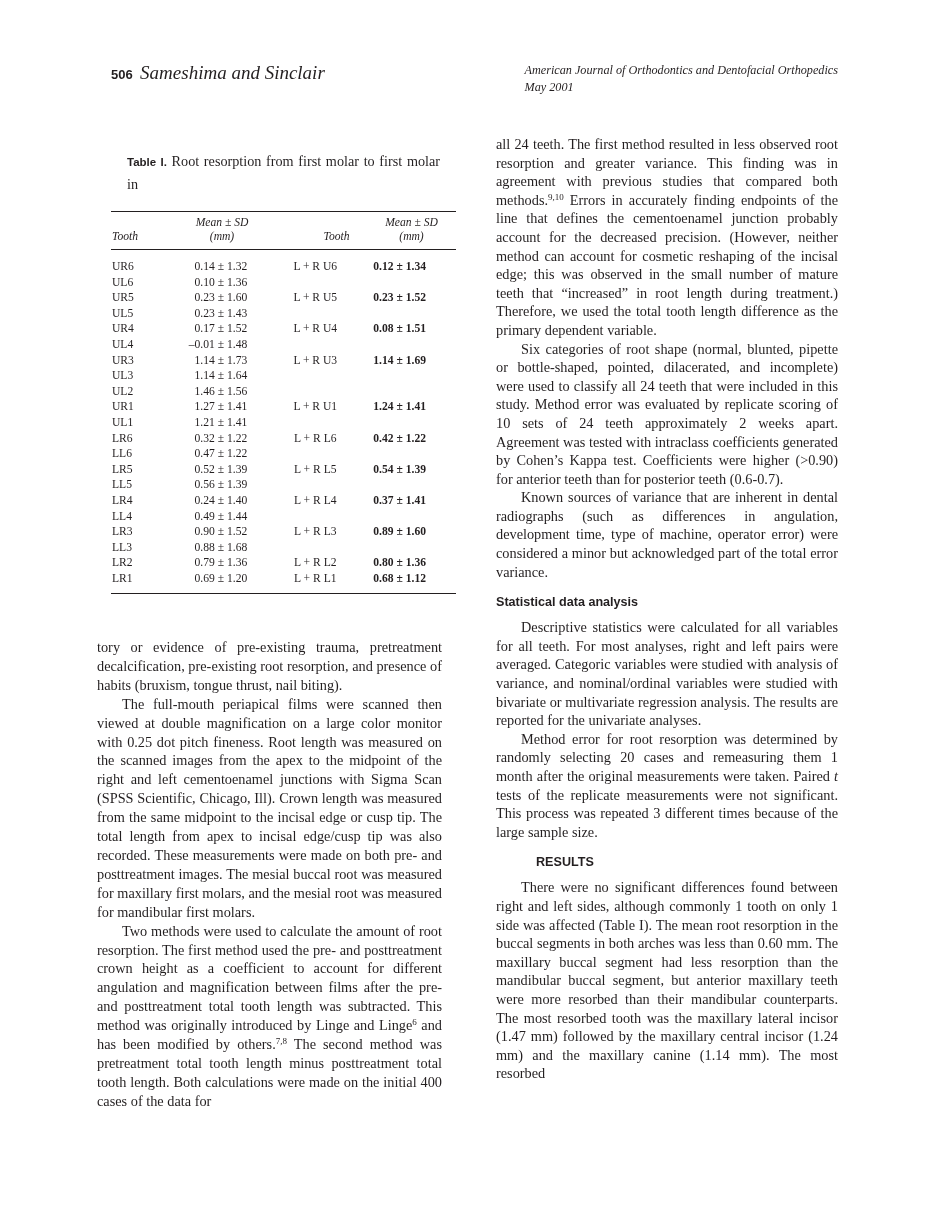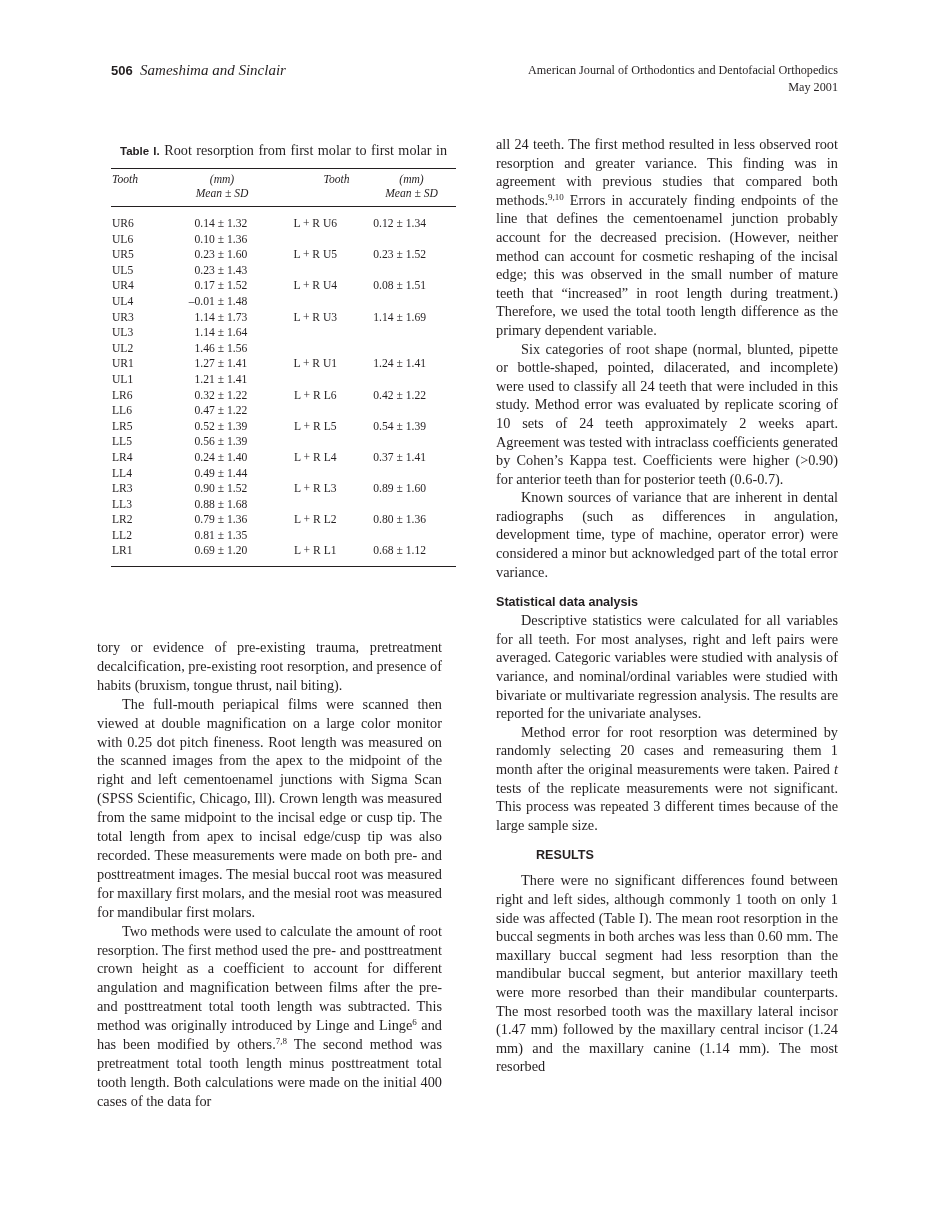--- a/index.html
+++ b/index.html
@@ -1,41 +1,41 @@
 <!DOCTYPE html>
 <html><head>
   <meta charset="utf-8">
   <style>
     html, body { margin: 0; padding: 0; background: #ffffff; }
     body { width: 950px; height: 1230px; position: relative; overflow: hidden; color: #231f20; }
 
     
     .runhead-left { position: absolute; left: 111px; top: 62px; font-size: 13.5px; white-space: nowrap; }
     .runhead-left .folio { font-family: "Liberation Sans", sans-serif; font-weight: bold; font-size: 13px; margin-right: 4px; }
-    .runhead-left .authors { font-family: "Liberation Serif", serif; font-style: italic; font-size: 15px; }
-    .runhead-right { position: absolute; right: 112px; top: 62px; text-align: right; font-family: "Liberation Serif", serif; font-size: 12.2px; line-height: 17px; }
+    .runhead-left .authors { font-family: "Liberation Serif", serif; font-style: italic; font-size: 19px; }
+    .runhead-right { position: absolute; right: 112px; top: 62px; font-family: "Liberation Serif", serif; font-style: italic; font-size: 12.2px; line-height: 17px; }
 
     
     .col { position: absolute; width: 345px; }
     .col-left { left: 97px; }
     .col-right { left: 496px; width: 342px; }
 
     
     .table-block { position: absolute; left: 111px; top: 134px; width: 345px; }
-    .caption { font-family: "Liberation Serif", serif; font-size: 14.2px; line-height: 15px; text-align: justify; text-align-last: justify; margin: 9px; }
+    .caption { font-family: "Liberation Serif", serif; font-size: 14.2px; line-height: 22px; text-align: justify; text-align-last: justify; margin: 16px; }
     .caption .label { font-family: "Liberation Sans", sans-serif; font-weight: bold; font-size: 11.5px; }
     .rule-thin { border-top: 1px solid #231f20; }
     .rule-thick { border-top: 1.6px solid #231f20; }
     table.data { width: 345px; border-collapse: collapse; font-family: "Liberation Serif", serif; font-size: 11.6px; }
     table.data th { font-style: italic; font-weight: normal; line-height: 14px; padding: 0; vertical-align: bottom; }
     table.data td { padding: 0; line-height: 15.6px; height: 15.6px; white-space: nowrap; }
     .c1 { width: 60px; text-align: left; padding-left: 1px !important; }
     .c2 { width: 100px; text-align: right; padding-right: 34px !important; }
     .c3 { width: 73px; text-align: left; padding-left: 2px !important; }
-    .c4 { text-align: center; padding-right: 30px !important; }
+    .c4 { text-align: center; padding-right: 30px !important; font-weight: bold; }
     th.c2 { text-align: center; padding-right: 26px !important; }
     th.c4 { text-align: center; padding-right: 14px !important; }
     th.c3 { text-align: center; padding-right: 8px !important; }
     td.c3 { text-align: center; padding-right: 26px !important; }
 
     
     p.body { font-family: "Liberation Serif", serif; font-size: 14.3px; line-height: 18.9px; margin: 0; text-align: justify; hyphens: none; }
     p.indent { text-indent: 25px; }
     .col-right p.body { line-height: 18.6px; }
     sup { font-size: 9px; line-height: 0; vertical-align: 5px; }
@@ -56,30 +56,30 @@
 
 <div class="table-block">
   <p class="caption">
     <span class="label">Table I.</span>
     <span>Root resorption from first molar to first molar in</span>
   </p>
   <div class="rule-thin" style="margin-top:8px;"></div>
   <table class="data" style="margin-top:4px;">
     <thead>
       <tr>
+        <th class="c1"></th>
+        <th class="c2">Mean ± SD</th>
+        <th class="c3"></th>
+        <th class="c4">Mean ± SD</th>
+      </tr>
+      <tr>
         <th class="c1" style="text-align:left;">Tooth</th>
         <th class="c2">(mm)</th>
         <th class="c3">Tooth</th>
         <th class="c4">(mm)</th>
-      </tr>
-      <tr>
-        <th class="c1"></th>
-        <th class="c2">Mean ± SD</th>
-        <th class="c3"></th>
-        <th class="c4">Mean ± SD</th>
       </tr>
     </thead>
   </table>
   <div class="rule-thick" style="margin-top:5px;"></div>
   <table class="data" style="margin-top:9px;">
     <tbody id="table-body">
         <tr>
           <td class="c1">UR6</td>
           <td class="c2">0.14 ± 1.32</td>
           <td class="c3">L + R U6</td>
@@ -193,44 +193,38 @@
           <td class="c3"></td>
           <td class="c4"></td>
         </tr>
         <tr>
           <td class="c1">LR2</td>
           <td class="c2">0.79 ± 1.36</td>
           <td class="c3">L + R L2</td>
           <td class="c4">0.80 ± 1.36</td>
         </tr>
         <tr>
-          <td class="c1">LL2</td>
-          <td class="c2">0.81 ± 1.35</td>
-          <td class="c3"></td>
-          <td class="c4"></td>
-        </tr>
-        <tr>
           <td class="c1">LR1</td>
           <td class="c2">0.69 ± 1.20</td>
           <td class="c3">L + R L1</td>
           <td class="c4">0.68 ± 1.12</td>
         </tr>
       </tbody>
   </table>
   <div class="rule-thin" style="margin-top:7px;"></div>
 </div>
 
 <div class="col col-left" style="top:638px;">
   <p class="body">tory or evidence of pre-existing trauma, pretreatment decalcification, pre-existing root resorption, and presence of habits (bruxism, tongue thrust, nail biting).</p>
   <p class="body indent">The full-mouth periapical films were scanned then viewed at double magnification on a large color monitor with 0.25 dot pitch fineness. Root length was measured on the scanned images from the apex to the midpoint of the right and left cementoenamel junctions with Sigma Scan (SPSS Scientific, Chicago, Ill). Crown length was measured from the same midpoint to the incisal edge or cusp tip. The total length from apex to incisal edge/cusp tip was also recorded. These measurements were made on both pre- and posttreatment images. The mesial buccal root was measured for maxillary first molars, and the mesial root was measured for mandibular first molars.</p>
   <p class="body indent"><span>Two methods were used to calculate the amount of root resorption. The first method used the pre- and posttreatment crown height as a coefficient to account for different angulation and magnification between films after the pre- and posttreatment total tooth length was subtracted. This method was originally introduced by Linge and Linge</span><sup>6</sup><span> and has been modified by others.</span><sup>7,8</sup><span> The second method was pretreatment total tooth length minus posttreatment total tooth length. Both calculations were made on the initial 400 cases of the data for</span></p>
 </div>
 
 <div class="col col-right" style="top:135px;">
   <p class="body"><span>all 24 teeth. The first method resulted in less observed root resorption and greater variance. This finding was in agreement with previous studies that compared both methods.</span><sup>9,10</sup><span> Errors in accurately finding endpoints of the line that defines the cementoenamel junction probably account for the decreased precision. (However, neither method can account for cosmetic reshaping of the incisal edge; this was observed in the small number of mature teeth that “increased” in root length during treatment.) Therefore, we used the total tooth length difference as the primary dependent variable.</span></p>
   <p class="body indent">Six categories of root shape (normal, blunted, pipette or bottle-shaped, pointed, dilacerated, and incomplete) were used to classify all 24 teeth that were included in this study. Method error was evaluated by replicate scoring of 10 sets of 24 teeth approximately 2 weeks apart. Agreement was tested with intraclass coefficients generated by Cohen’s Kappa test. Coefficients were higher (&gt;0.90) for anterior teeth than for posterior teeth (0.6-0.7).</p>
   <p class="body indent">Known sources of variance that are inherent in dental radiographs (such as differences in angulation, development time, type of machine, operator error) were considered a minor but acknowledged part of the total error variance.</p>
-  <h3 class="section" style="margin-top:14px; margin-bottom:1px;">Statistical data analysis</h3>
+  <h3 class="section" style="margin-top:14px; margin-bottom:8px;">Statistical data analysis</h3>
   <p class="body indent">Descriptive statistics were calculated for all variables for all teeth. For most analyses, right and left pairs were averaged. Categoric variables were studied with analysis of variance, and nominal/ordinal variables were studied with bivariate or multivariate regression analysis. The results are reported for the univariate analyses.</p>
   <p class="body indent"><span>Method error for root resorption was determined by randomly selecting 20 cases and remeasuring them 1 month after the original measurements were taken. Paired </span><span class="italic">t</span><span> tests of the replicate measurements were not significant. This process was repeated 3 different times because of the large sample size.</span></p>
   <h3 class="section" style="margin-top:14px; margin-bottom:8px;padding-left:40px;">RESULTS</h3>
   <p class="body indent">There were no significant differences found between right and left sides, although commonly 1 tooth on only 1 side was affected (Table I). The mean root resorption in the buccal segments in both arches was less than 0.60 mm. The maxillary buccal segment had less resorption than the mandibular buccal segment, but anterior maxillary teeth were more resorbed than their mandibular counterparts. The most resorbed tooth was the maxillary lateral incisor (1.47 mm) followed by the maxillary central incisor (1.24 mm) and the maxillary canine (1.14 mm). The most resorbed</p>
 </div>
 
 </body></html>

